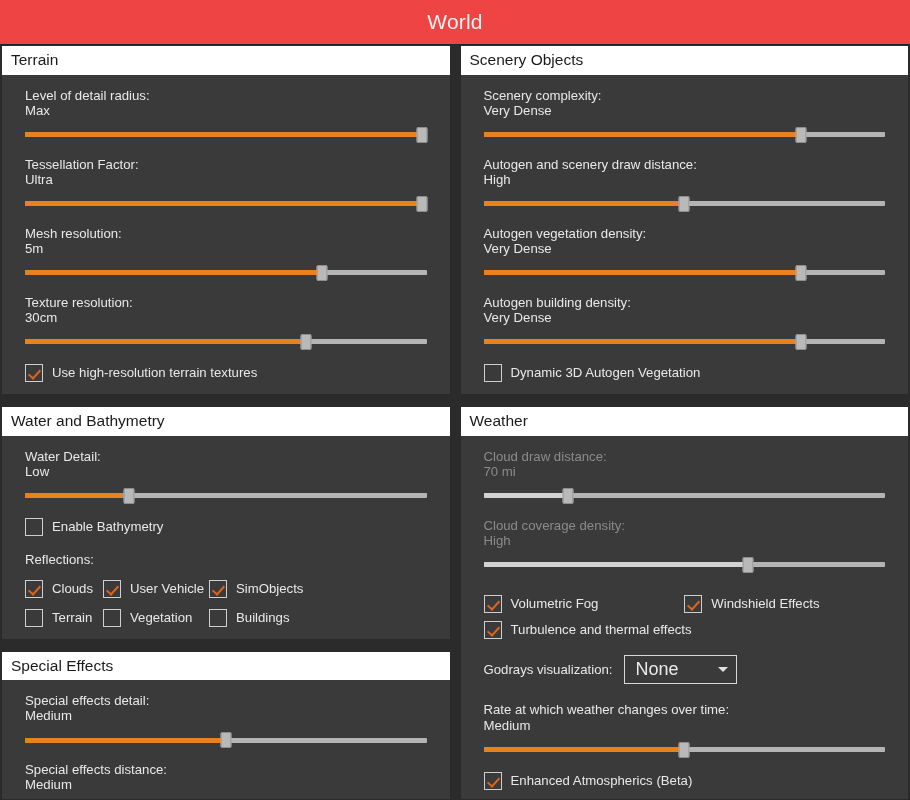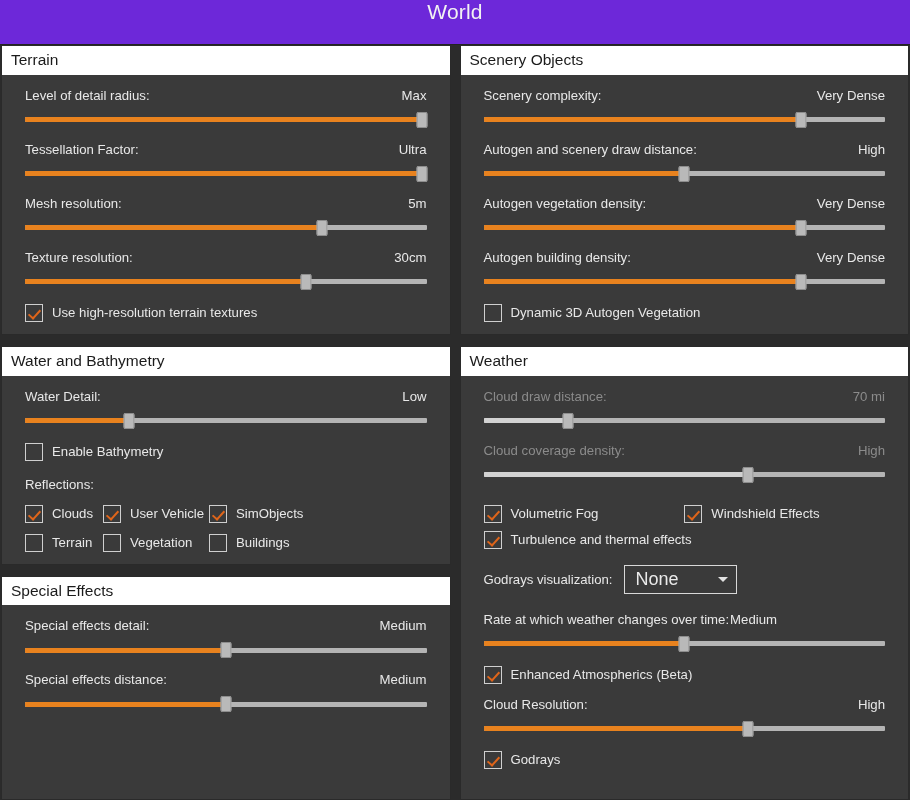--- a/index.html
+++ b/index.html
@@ -8,22 +8,23 @@
     width: 910px;
     height: 800px;
     background: #2b2b2b;
     font-family: "Liberation Sans", sans-serif;
     overflow: hidden;
   }
 
   
   .titlebar {
     height: 45px;
-    background: #6d28d9;
-    display: flex;
+    background: #ef4444;
+    display: flex;
+    align-items: center;
     justify-content: center;
     border-bottom: 1px solid #232323;
   }
   .titlebar-text {
     color: #f2f2f2;
     font-size: 21px;
     font-weight: 400;
     letter-spacing: 0.2px;
   }
 
@@ -71,20 +72,21 @@
   .ctrl:last-child { margin-bottom: 0; }
 
   .ctrl-top {
     display: flex;
     justify-content: space-between;
     align-items: flex-start;
     color: #e8e8e8;
     font-size: 13.2px;
     margin-bottom: 9px;
     white-space: nowrap;
+    flex-direction: column;
   }
   .ctrl-top.inline {
     justify-content: flex-start;
     gap: 1px;
   }
   .ctrl-label { font-weight: 400; }
   .ctrl-value { font-weight: 400; }
 
   .ctrl.disabled .ctrl-label,
   .ctrl.disabled .ctrl-value { color: #8b8b8b; }

